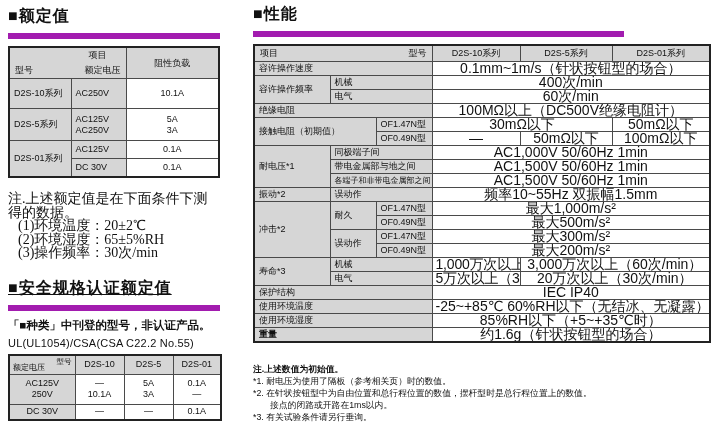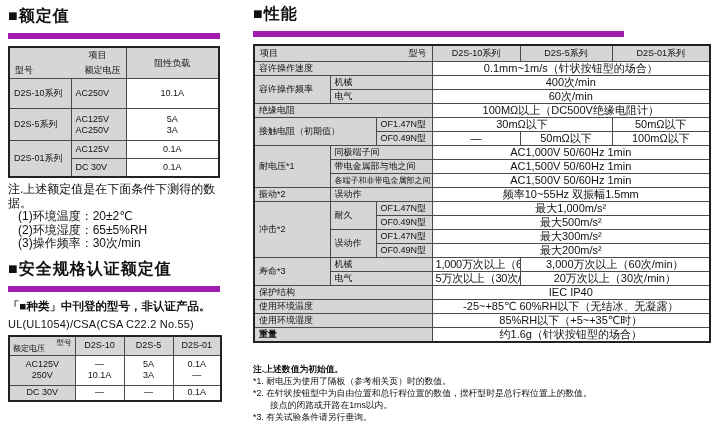--- a/index.html
+++ b/index.html
@@ -28,38 +28,38 @@
   .fs75{font-size:7.5px;letter-spacing:-0.2px;}
 
   
   .c2-top{text-align:right;padding:1px 16px 2px 0;font-size:9px;}
   .c2-bot{display:flex;justify-content:space-between;padding:2px 2px 1px 2px;font-size:9px;}
   .rated-table td{height:15px;}
   .rated-table tr.rh{height:30px;}
   .rated-table tr.rh2{height:32px;}
   .rated-table tr.rs{height:16px;}
 
-  .notes{margin-top:5px;font-size:12px;line-height:13.5px;}
+  .notes{margin-top:14px;font-size:14px;line-height:13.5px;font-family:Liberation Serif, serif;}
   .notes .ind{padding-left:10px;}
 
-  .title2{margin-top:8px;}
+  .title2{margin-top:18px;text-decoration:underline;}
   .safety-desc{font-weight:bold;font-size:11.5px;line-height:15px;margin:2px 0 1px 0;}
   .ul-line{font-size:11px;line-height:15px;margin:3px 0 3px 0;letter-spacing:0.2px;}
 
   .scorner{position:relative;height:16px;}
   .sc-model{position:absolute;top:0px;right:3px;font-size:7.5px;}
   .sc-volt{position:absolute;bottom:1px;left:3px;font-size:8px;}
   .safety-table tr.ac{height:30px;}
   .safety-table tr.dc{height:16px;}
 
   
   .perf-table tr{height:14px;}
   .perf-table tr.hdr{height:16px;}
   .corner-flex{display:flex;justify-content:space-between;padding:0 2px;}
-  .perf-table .val{font-size:11px;}
+  .perf-table .val{font-size:14px;}
 
   .fnotes{margin-top:20px;font-size:8.8px;line-height:12px;}
   .fnotes .ind{padding-left:17px;}
 </style>
 </head>
 <body>
 
 <div class="sheet">
 
   <div class="col-left">

